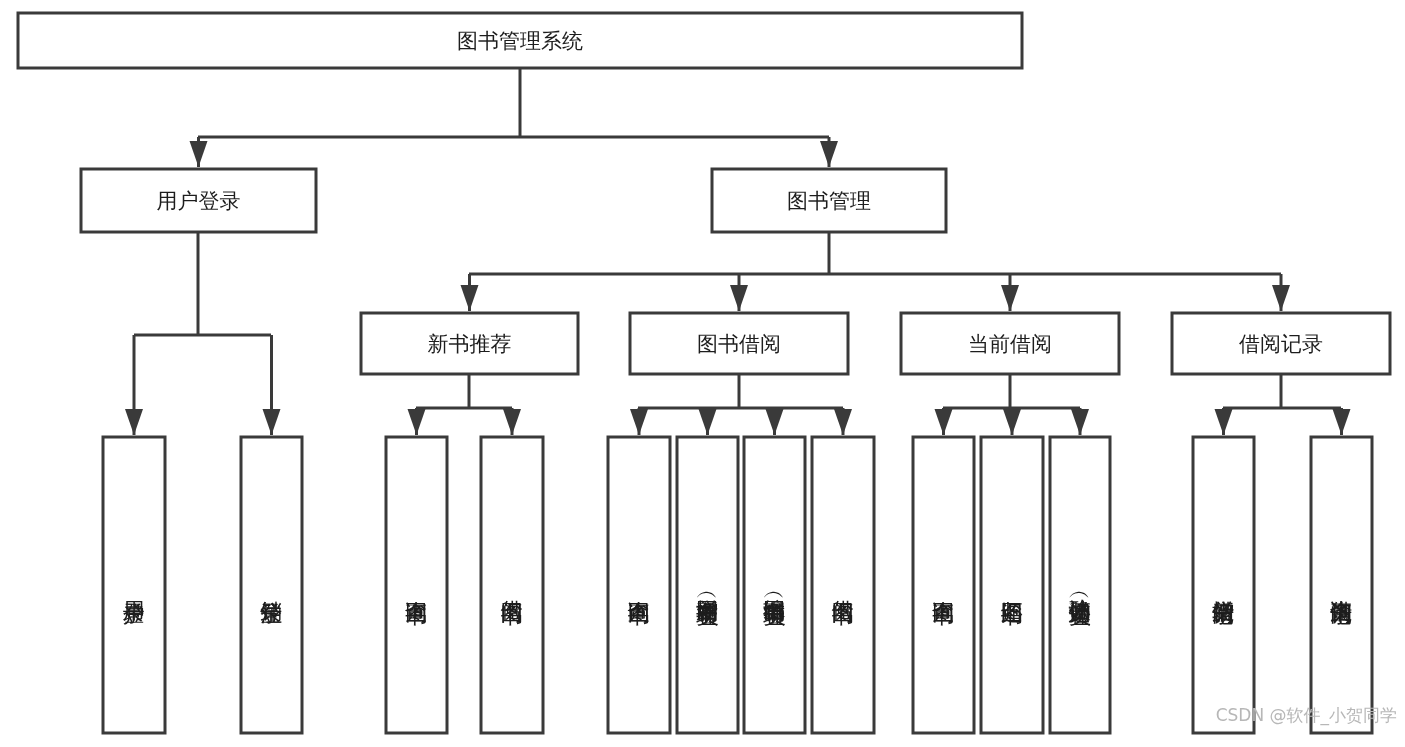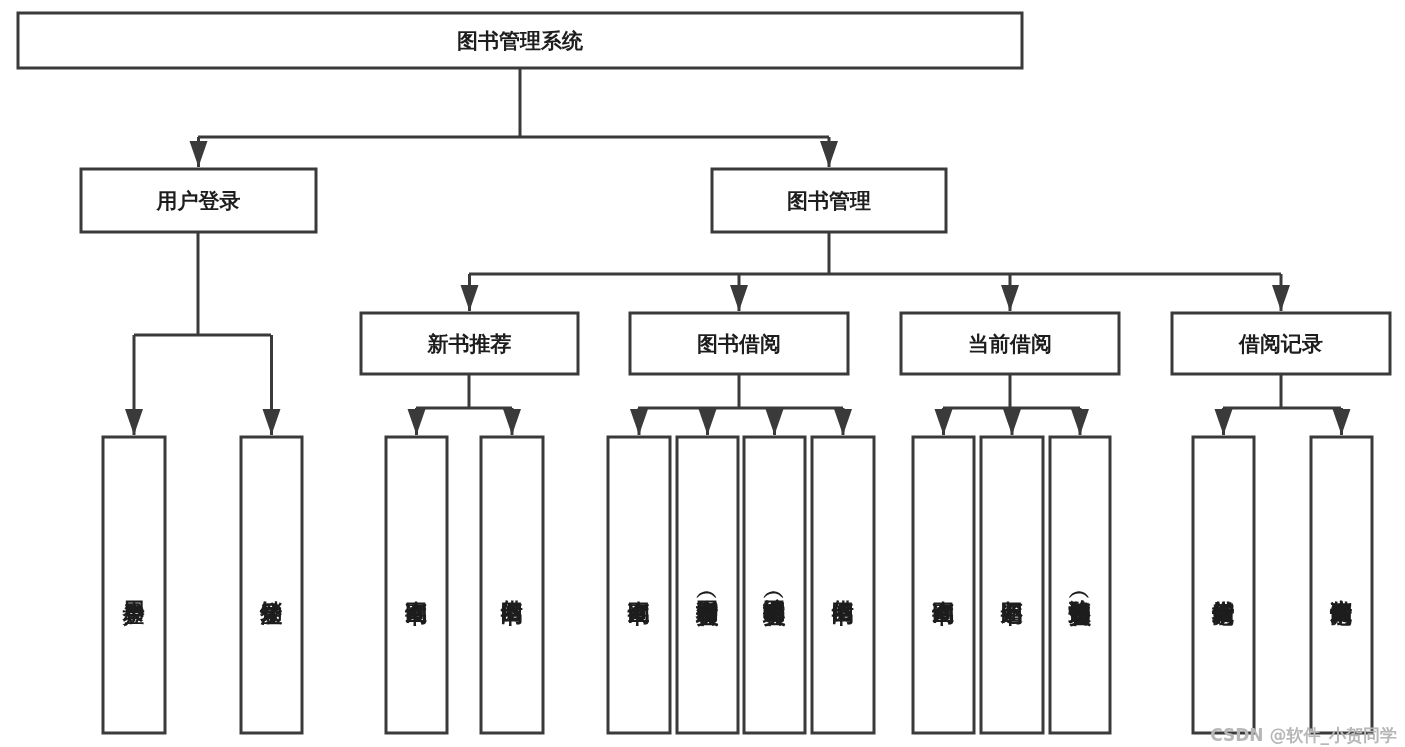--- a/index.html
+++ b/index.html
@@ -11,21 +11,20 @@
     width: 1405px;
     height: 747px;
     font-family: "DejaVu Sans", "Liberation Sans", sans-serif;
     overflow: hidden;
     position: relative;
   }
   #diagram-root {
     position: relative;
     width: 1405px;
     height: 747px;
-    font-weight: bold;
   }
   svg#tree-svg {
     position: absolute;
     left: 0;
     top: 0;
     width: 1405px;
     height: 747px;
     display: block;
   }
   .node-box {
@@ -61,21 +60,21 @@
     line-height: 1.06;
     color: #1d1d1d;
     letter-spacing: 1px;
     white-space: nowrap;
     pointer-events: none;
     user-select: none;
   }
   #watermark {
     position: absolute;
     right: 8px;
-    bottom: 0;
+    bottom: 20px;
     font-family: "DejaVu Sans", "Liberation Sans", sans-serif;
     font-size: 17px;
     color: #b7b7b7;
     white-space: nowrap;
   }
 </style>
 </head>
 <body>
 
 <div id="diagram-root">

